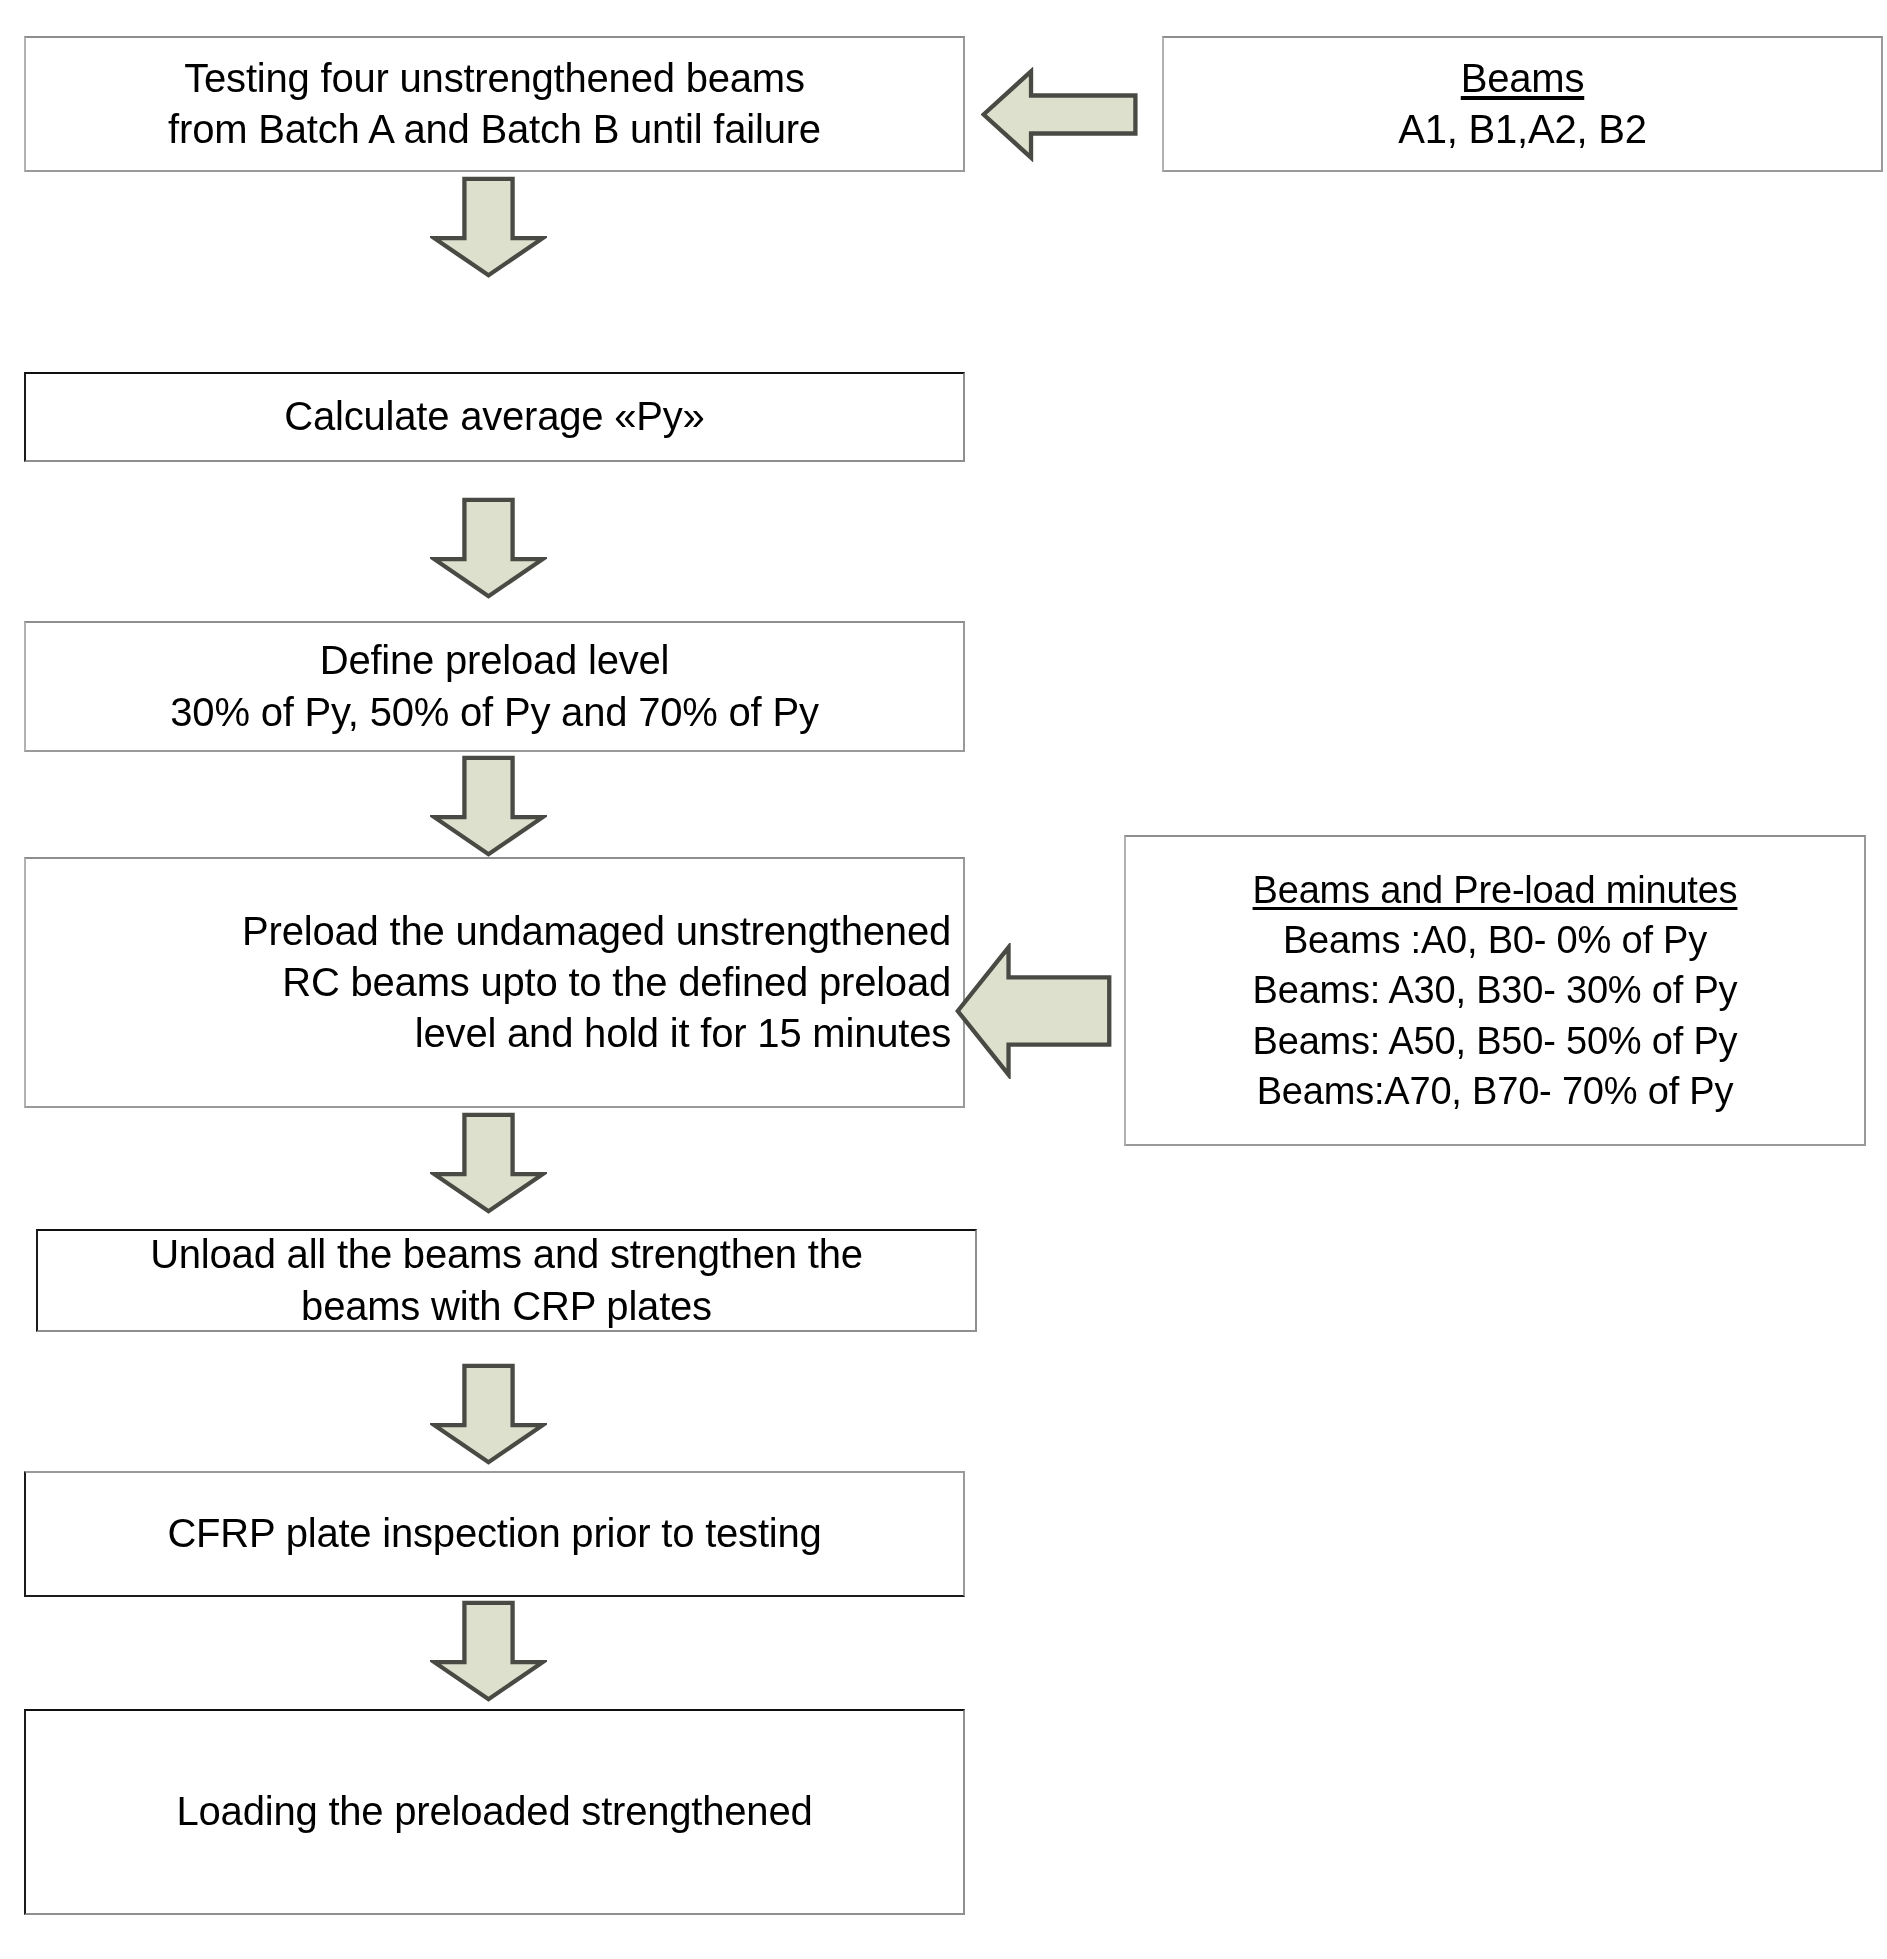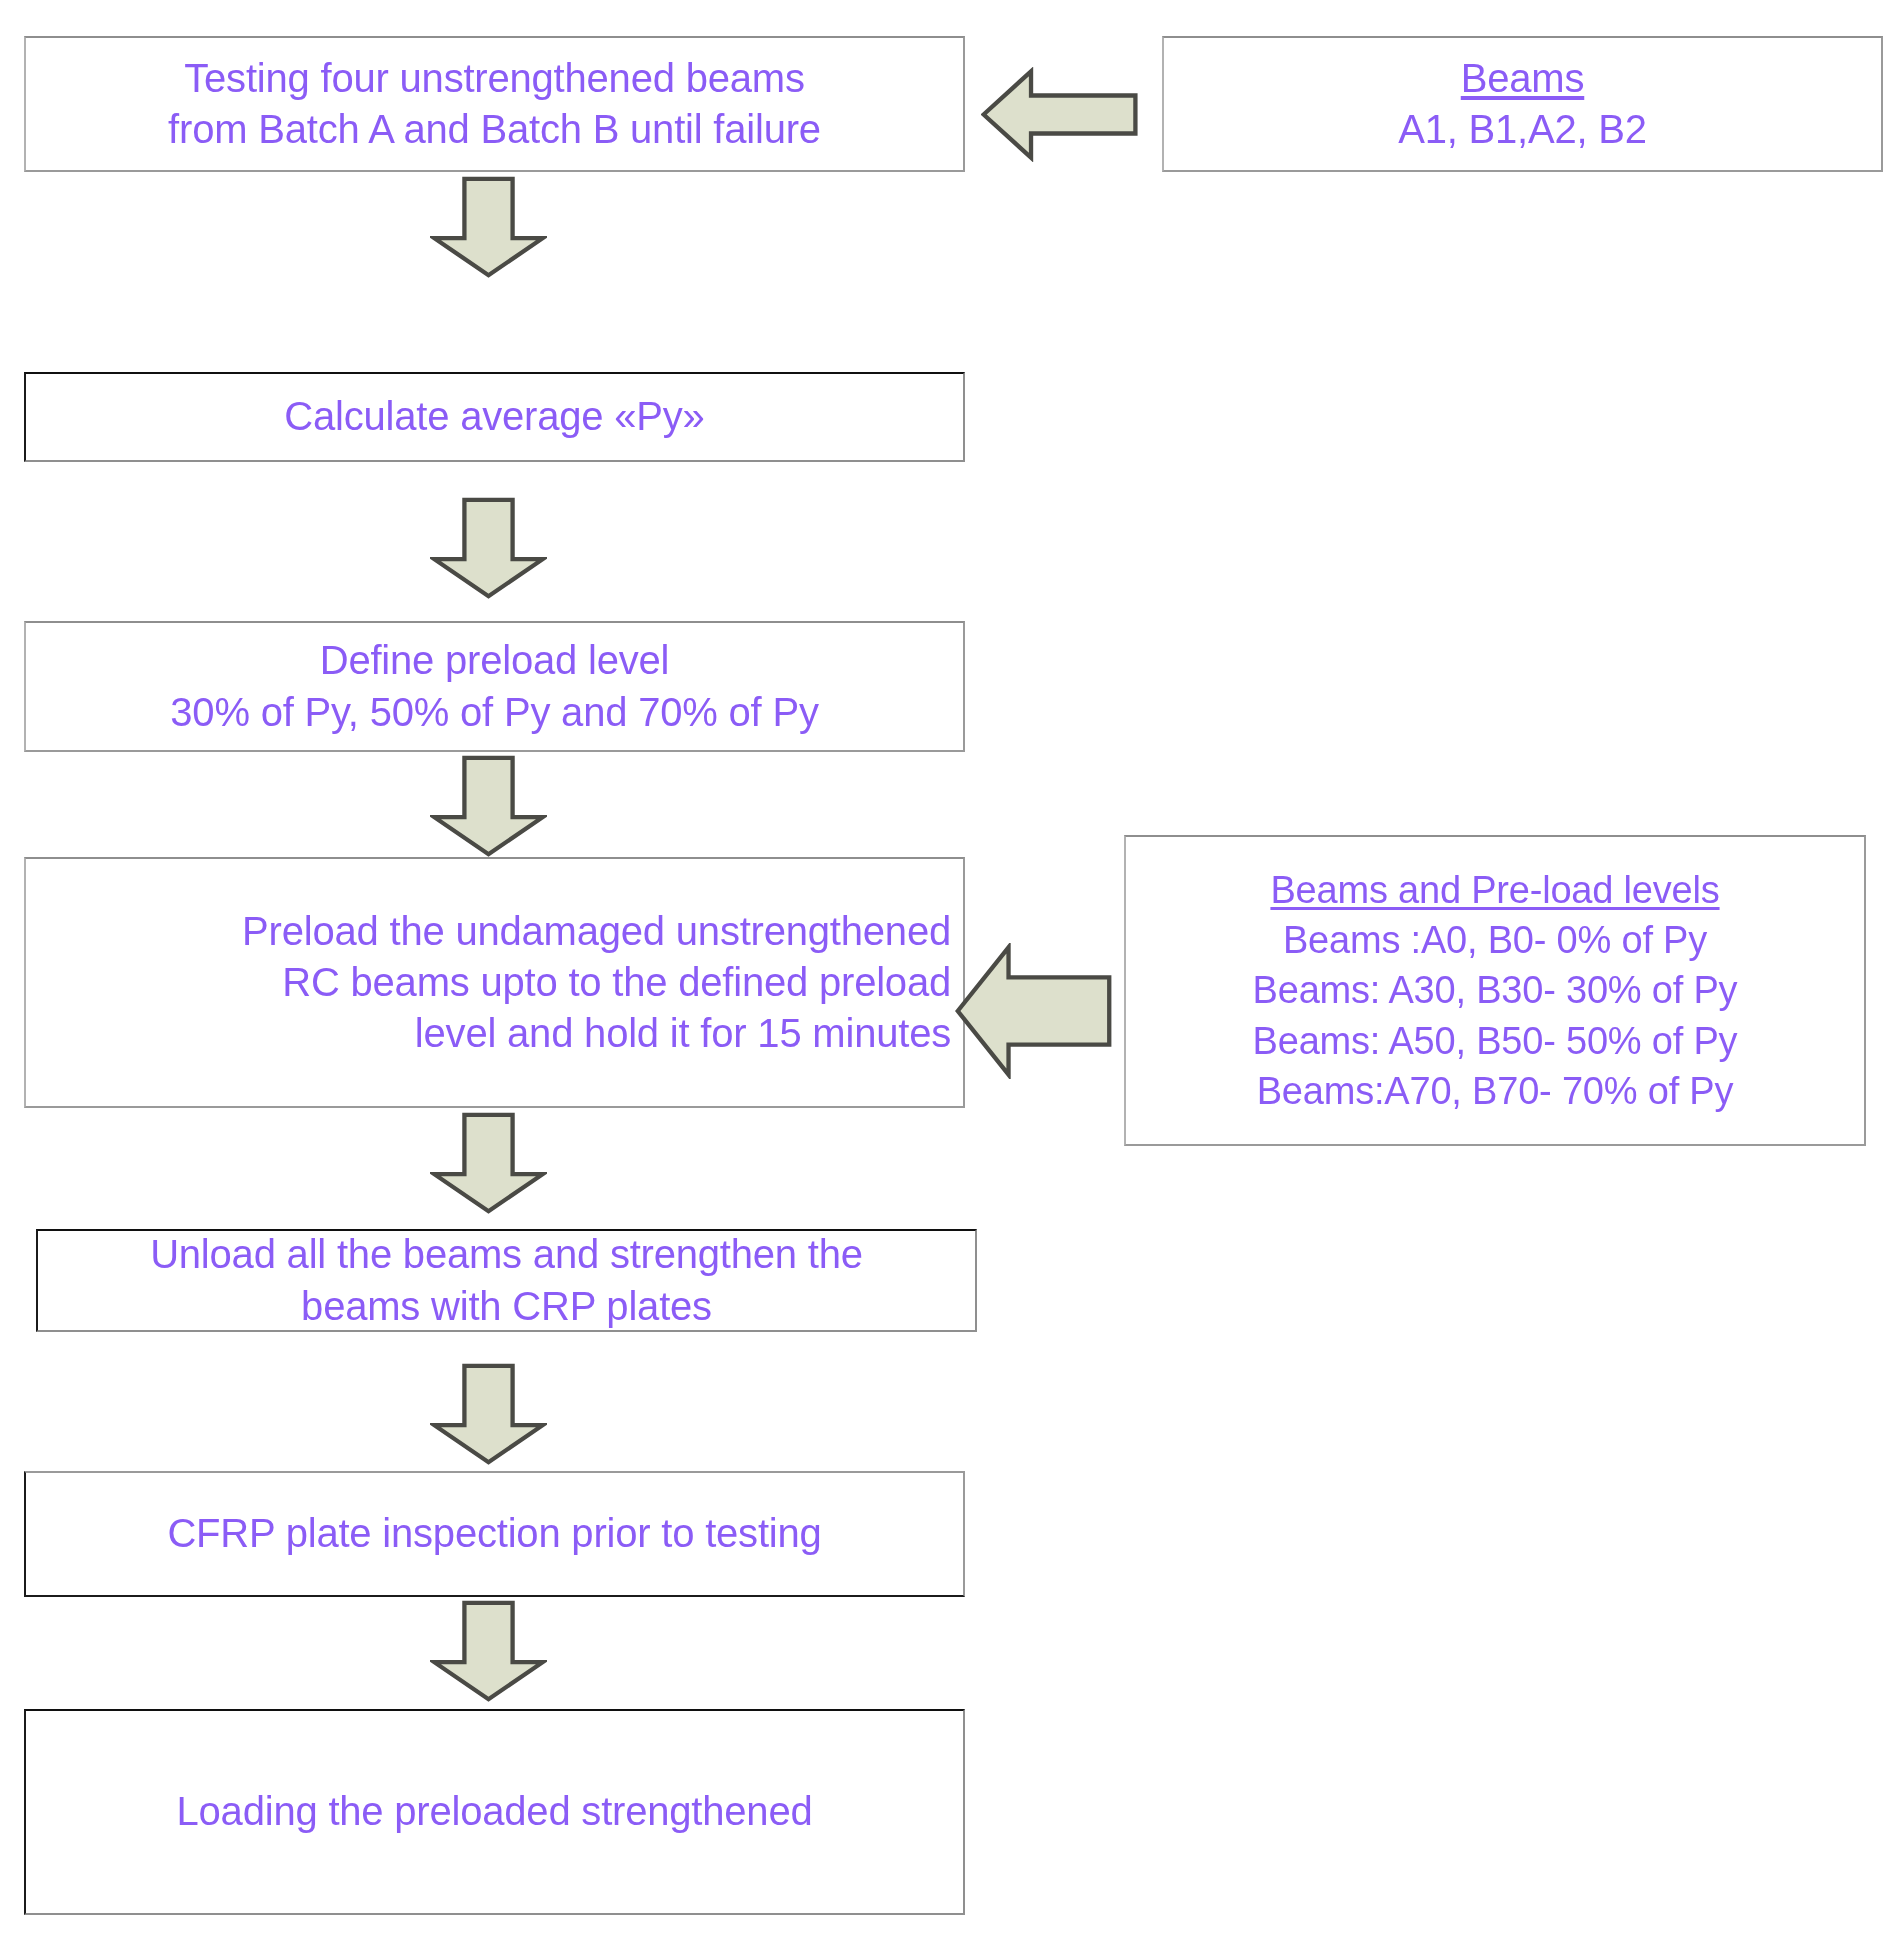--- a/index.html
+++ b/index.html
@@ -25,21 +25,21 @@
     box-sizing: border-box;
     background: #ffffff;
     border: 2.6px solid #9a9a9a;
     border-top-color: #8e8e8e;
     border-left-color: #b2b2b2;
     display: flex;
     align-items: center;
     justify-content: center;
     text-align: center;
     line-height: 1.28;
-    color: #8b5cf6;
+    color: #000000;
   }
   .box.dark {
     border-color: #1b1b1b;
     border-top-color: #101010;
     border-bottom-color: #8f8f8f;
     border-right-color: #8f8f8f;
   }
   .box.dark-bottom {
     border-color: #9a9a9a;
     border-left-color: #1b1b1b;
@@ -126,21 +126,21 @@
   <div class="box" style="left:24px; top:857px; width:941px; height:251px;text-align:right;">
     <span class="box-text">
       <span class="ln">Preload the undamaged unstrengthened</span>
       <span class="ln">RC beams upto to the defined preload</span>
       <span class="ln">level and hold it for 15 minutes</span>
     </span>
   </div>
 
   <div class="box" style="left:1124px; top:835px; width:742px; height:311px;">
     <span class="box-text note-text">
-      <span class="ln u">Beams and Pre-load levels</span>
+      <span class="ln u">Beams and Pre-load minutes</span>
       <span class="ln">Beams :A0, B0- 0% of Py</span>
       <span class="ln">Beams: A30, B30- 30% of Py</span>
       <span class="ln">Beams: A50, B50- 50% of Py</span>
       <span class="ln">Beams:A70, B70- 70% of Py</span>
     </span>
   </div>
 
   <div class="arrow" style="left:955px; top:943px; width:157px; height:136px;">
     <svg width="157" height="136" viewBox="0 0 182 158">
       <polygon points="3,79 62,5 62,40 179,40 179,118 62,118 62,153" fill="#dde0cc" stroke="#4a4a45" stroke-width="5" stroke-linejoin="miter"></polygon>

